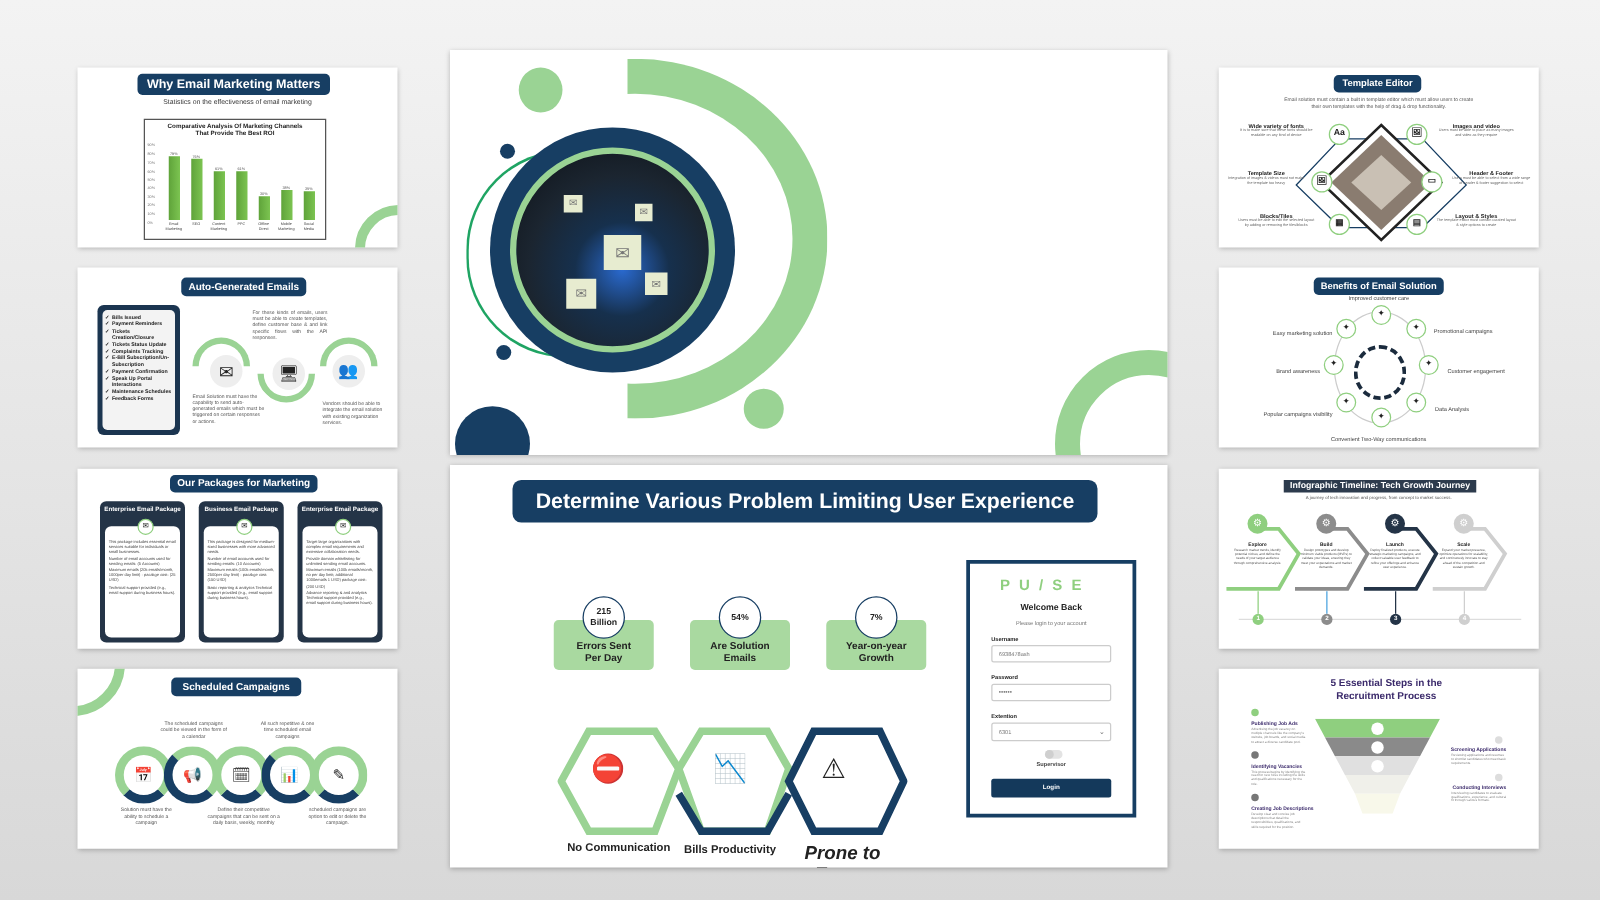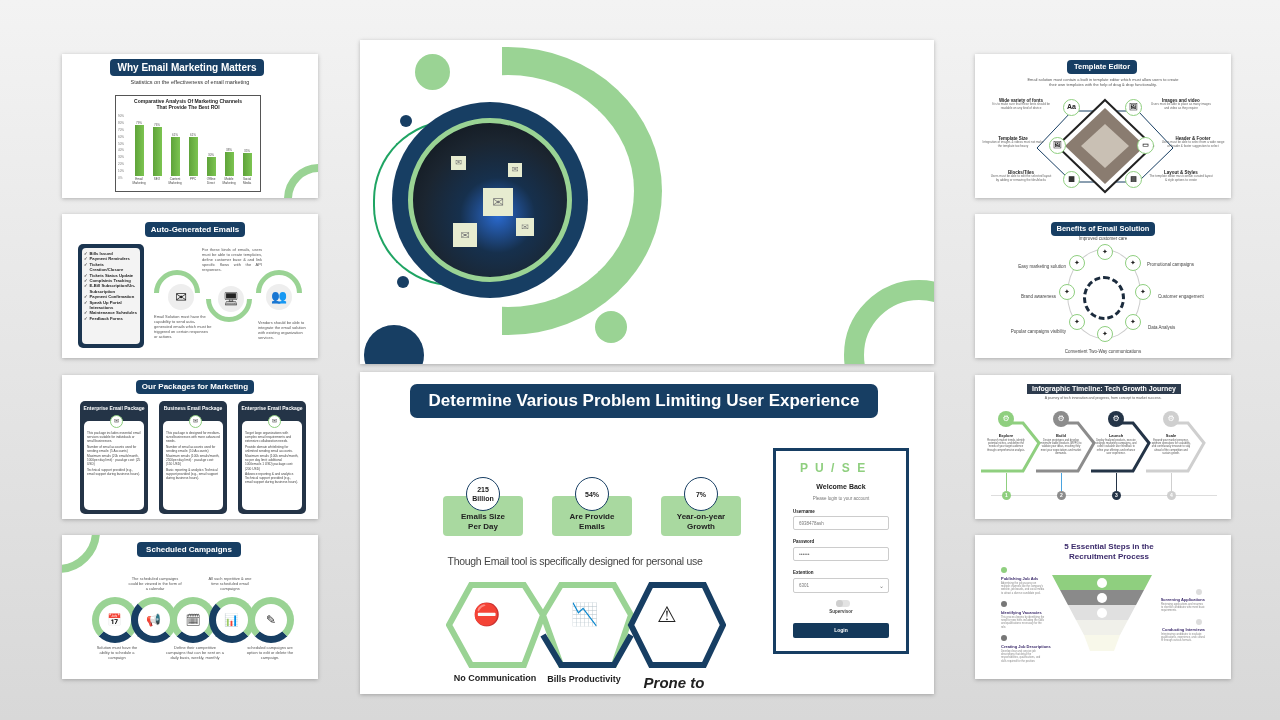--- a/index.html
+++ b/index.html
@@ -206,43 +206,42 @@
   </div>
   <div class="abs" style="left:306px;top:108px;width:250px;text-align:center;font-family:'DejaVu Sans',sans-serif;font-weight:bold;font-size:25px;line-height:36px;color:#000;">
   </div>
   <div class="circ" style="left:484px;top:240px;width:150px;height:150px;border:20px solid #9ad394;"></div>
 </div>
 
 <div class="slide" style="left:360px;top:372px;width:574px;height:322px;">
   <div class="pill" style="left:50px;top:12px;width:468px;height:34px;font-size:17px;line-height:34px;border-radius:7px;">Determine Various Problem Limiting User Experience</div>
   <div id="stats">
       <div style="position: absolute; left: 83px; top: 124px; width: 80px; height: 40px; background: rgb(169, 217, 160); border-radius: 4px; text-align: center; font-size: 8px; font-weight: bold; padding-top: 16px; line-height: 10px;">
-        <div>Emails Size</div>
+        <div>Errors Sent</div>
         <div>Per Day</div>
       </div>
       <div style="position: absolute; left: 106px; top: 105px; width: 34px; height: 34px; border-radius: 50%; background: rgb(255, 255, 255); border: 1.5px solid rgb(23, 62, 99); text-align: center; font-size: 7px; font-weight: bold; line-height: 9px; padding-top: 7px;">
         <div>215</div>
         <div>Billion</div>
       </div>
       <div style="position: absolute; left: 192px; top: 124px; width: 80px; height: 40px; background: rgb(169, 217, 160); border-radius: 4px; text-align: center; font-size: 8px; font-weight: bold; padding-top: 16px; line-height: 10px;">
-        <div>Are Provide</div>
+        <div>Are Solution</div>
         <div>Emails</div>
       </div>
       <div style="position: absolute; left: 215px; top: 105px; width: 34px; height: 34px; border-radius: 50%; background: rgb(255, 255, 255); border: 1.5px solid rgb(23, 62, 99); text-align: center; font-size: 7px; font-weight: bold; line-height: 9px; padding-top: 12px;">
         <div>54%</div>
       </div>
       <div style="position: absolute; left: 301px; top: 124px; width: 80px; height: 40px; background: rgb(169, 217, 160); border-radius: 4px; text-align: center; font-size: 8px; font-weight: bold; padding-top: 16px; line-height: 10px;">
         <div>Year-on-year</div>
         <div>Growth</div>
       </div>
       <div style="position: absolute; left: 324px; top: 105px; width: 34px; height: 34px; border-radius: 50%; background: rgb(255, 255, 255); border: 1.5px solid rgb(23, 62, 99); text-align: center; font-size: 7px; font-weight: bold; line-height: 9px; padding-top: 12px;">
         <div>7%</div>
       </div>
     </div>
-  <div class="abs" style="left:40px;width:350px;top:183px;text-align:center;font-size:10.5px;color:#444;letter-spacing:-0.3px;">Though Email tool is specifically designed for personal use</div>
   <svg class="abs" style="left:86px;top:208px" width="280" height="90" viewBox="0 0 280 90">
     <polygon points="3,45 25,5 78,5 97,35 78,85 25,85" fill="none" stroke="#9ad394" stroke-width="6"></polygon>
     <polygon points="97,35 115,5 168,5 185,35 168,85 115,85" fill="none" stroke="#9ad394" stroke-width="6"></polygon>
     <polyline points="97,55 115,85 168,85 185,55" fill="none" stroke="#173e63" stroke-width="6"></polyline>
     <polygon points="185,45 205,5 258,5 277,45 258,85 205,85" fill="none" stroke="#173e63" stroke-width="6"></polygon>
   </svg>
   <div class="abs" style="left:113px;top:230px;font-size:22px;">⛔</div>
   <div class="abs" style="left:211px;top:230px;font-size:22px;">📉</div>
   <div class="abs" style="left:297px;top:230px;font-size:22px;">⚠</div>
   <div class="abs" style="left:86px;top:301px;width:98px;text-align:center;font-size:9px;font-weight:bold;">No Communication</div>

